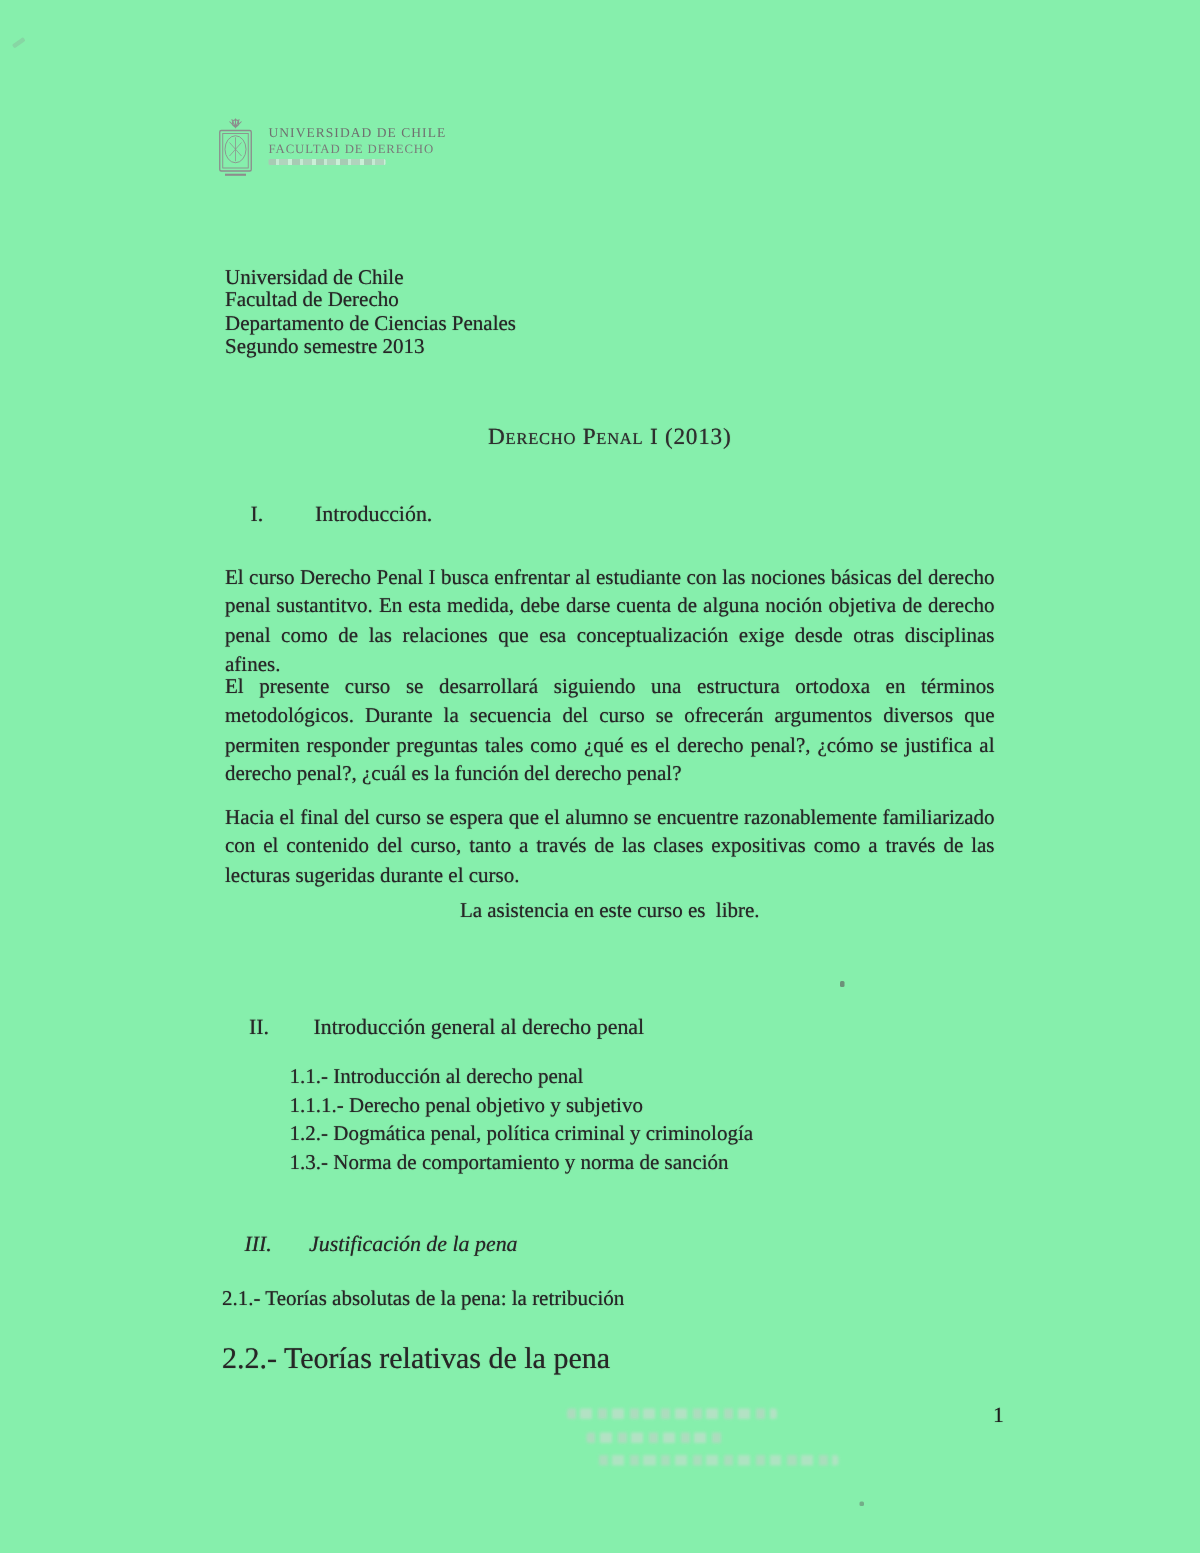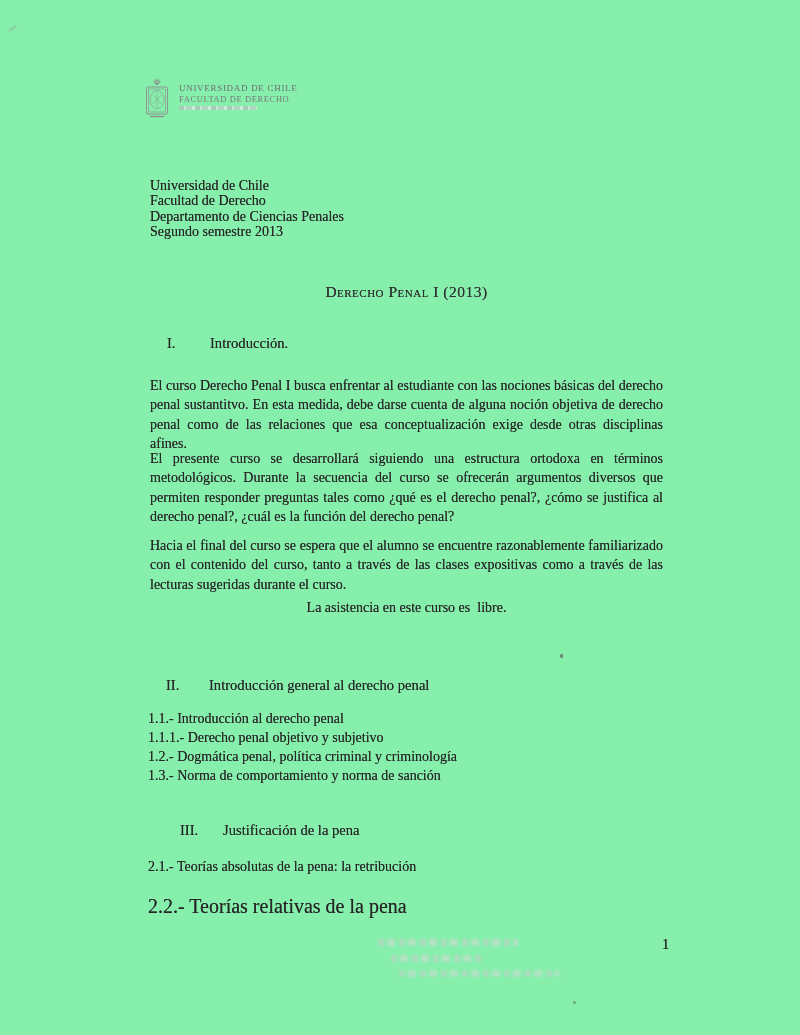--- a/index.html
+++ b/index.html
@@ -30,34 +30,34 @@
   
   .doc-title {
     top:283px; left:150px; width:513px; text-align:center;
     font-variant:small-caps; font-size:15.5px; letter-spacing:0.5px; color:#2e2e2e;
   }
 
   .heading { font-size:14.6px; color:#272727; }
   .heading .numeral { display:inline-block; width:43px; }
   .h1 { top:335px; left:167px; }
   .h2 { top:677px; left:166px; }
-  .h3 { top:822px; left:180px; }
+  .h3 { top:822px; left:163px;font-style:italic; }
 
   .para {
     left:150px; width:513px; font-size:14px; line-height:19.4px;
     text-align:justify; color:#272727;
   }
   .para-last { text-align:center; white-space:pre-wrap; }
   .p1 { top:376px; }
   .p2 { top:449px; }
   .p3 { top:536px; }
   .p4 { top:598px; }
 
   .outline { left:148px; font-size:14px; line-height:19px; color:#272727; }
-  .ol2 { top:709px; }
+  .ol2 { top:709px;margin-left:45px; }
   .item31 { top:859px; left:148px; font-size:14px;text-align:right; }
   .item32 { top:895px; left:148px; font-size:20px; }
 
   
   .page-number { top:936px; left:662px; font-size:14.5px; color:#1d1d1d; }
 
   
   .ghost { filter:blur(1.1px); opacity:0.55; }
   .gline { position:absolute; height:7px; border-radius:2px;
     background:repeating-linear-gradient(90deg,#cdcdcd 0 6px, rgba(255,255,255,0) 6px 9px, #d8d8d8 9px 17px, rgba(255,255,255,0) 17px 21px);

